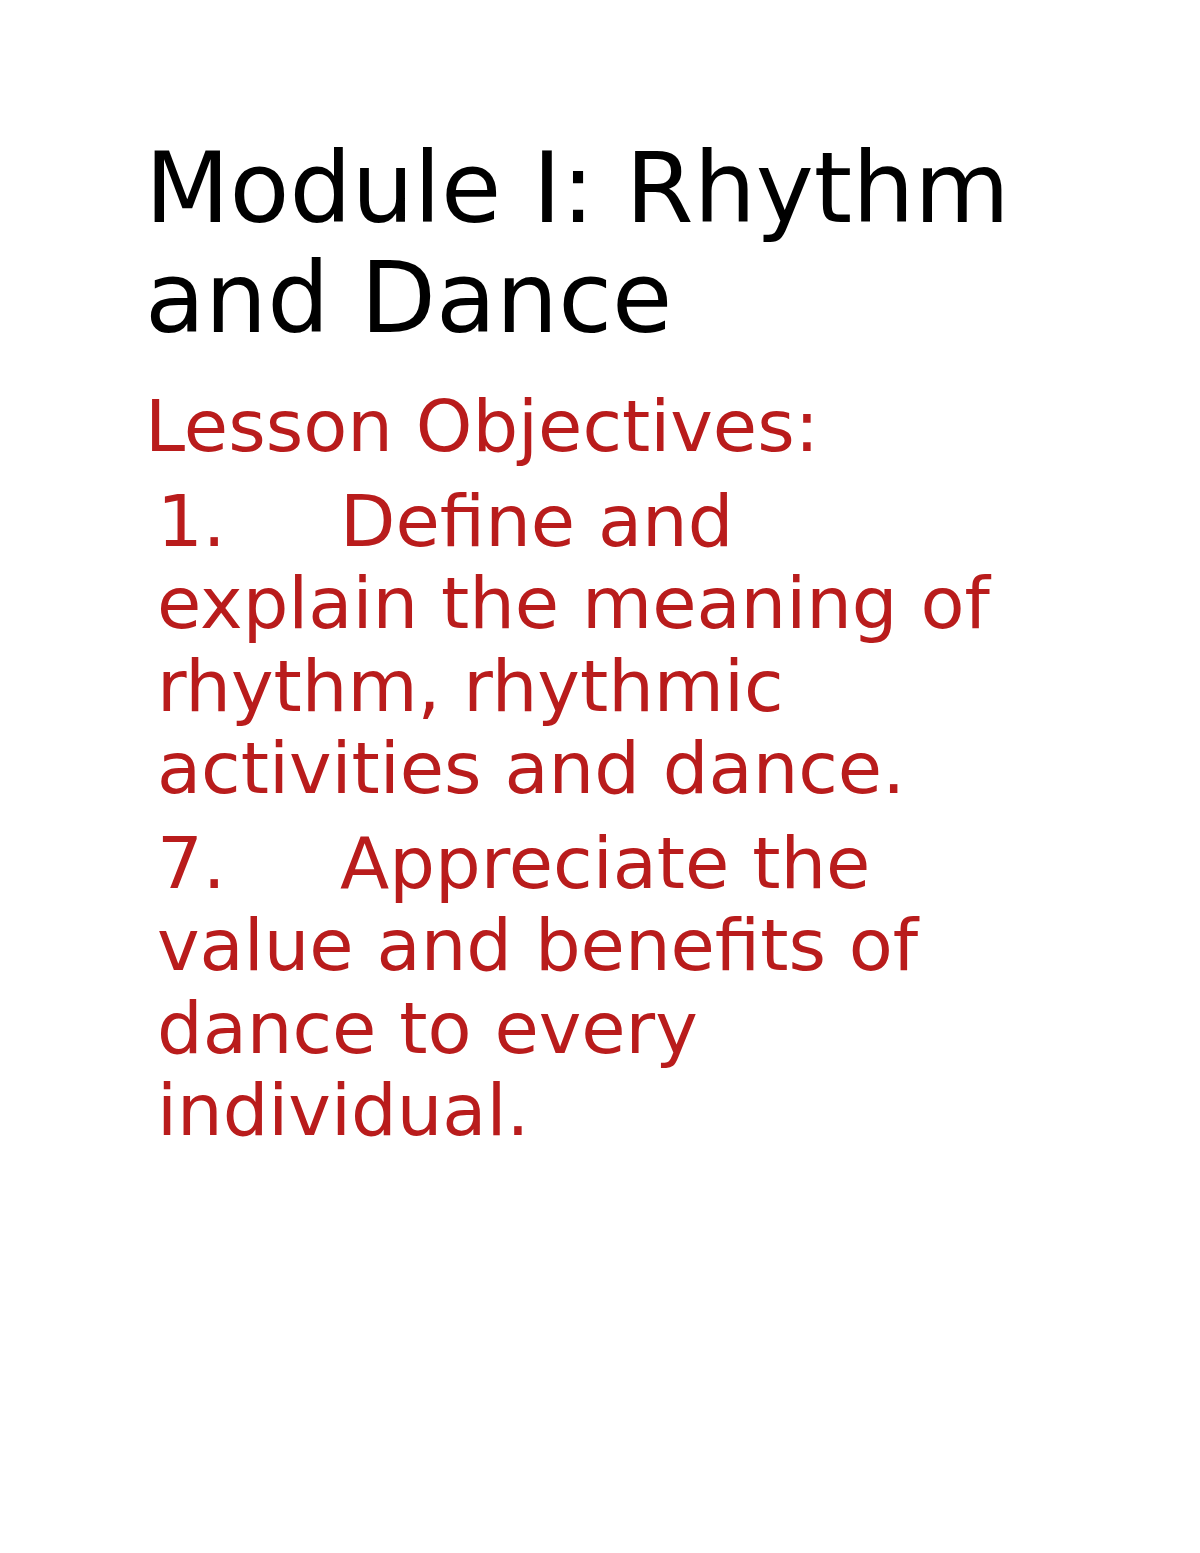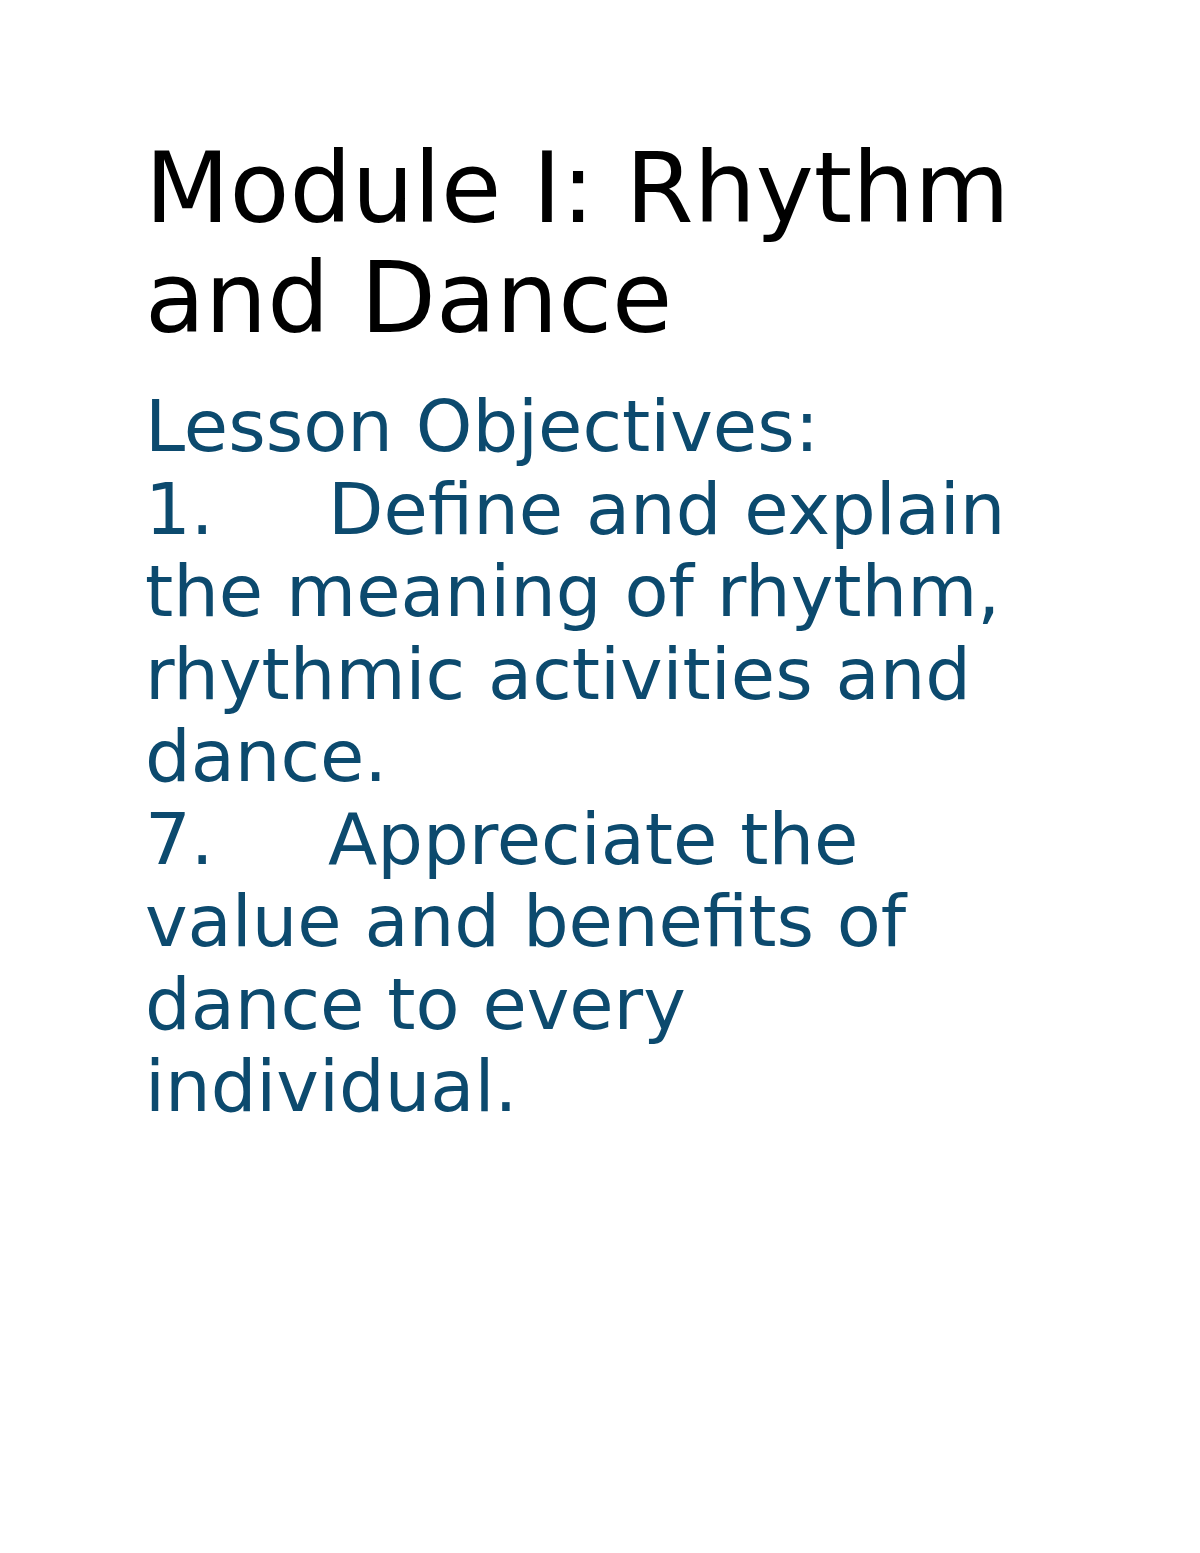--- a/index.html
+++ b/index.html
@@ -40,38 +40,38 @@
     white-space: normal;
     color: #000000;
   }
 
   .body-block {
     margin: 0;
     padding: 0;
     font-size: 72px;
     line-height: 82.5px;
     font-weight: normal;
-    color: #0c4a6e;
+    color: #b91c1c;
   }
 
   .body-line {
     display: block;
     white-space: pre-wrap;
     margin: 0;
     padding: 0;
   }
 
   .spacer-objectives {
     height: 32px;
   }
 
   .list-para {
     display: block;
     white-space: pre-wrap;
-    margin: 0;
+    margin: 12px;
     padding: 0;
   }
 </style>
 </head>
 <body>
 
 <div class="page">
 
   <div class="content">
 

